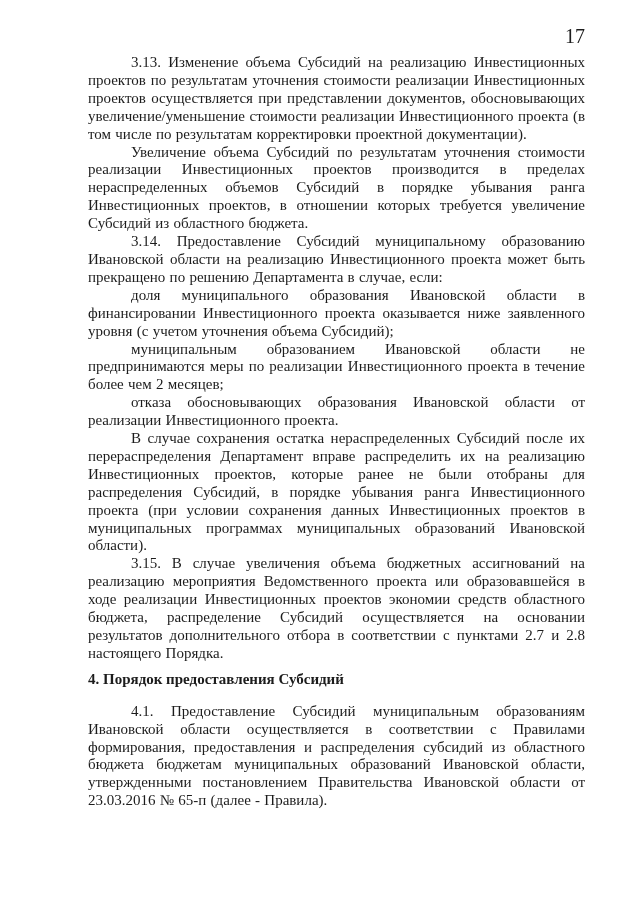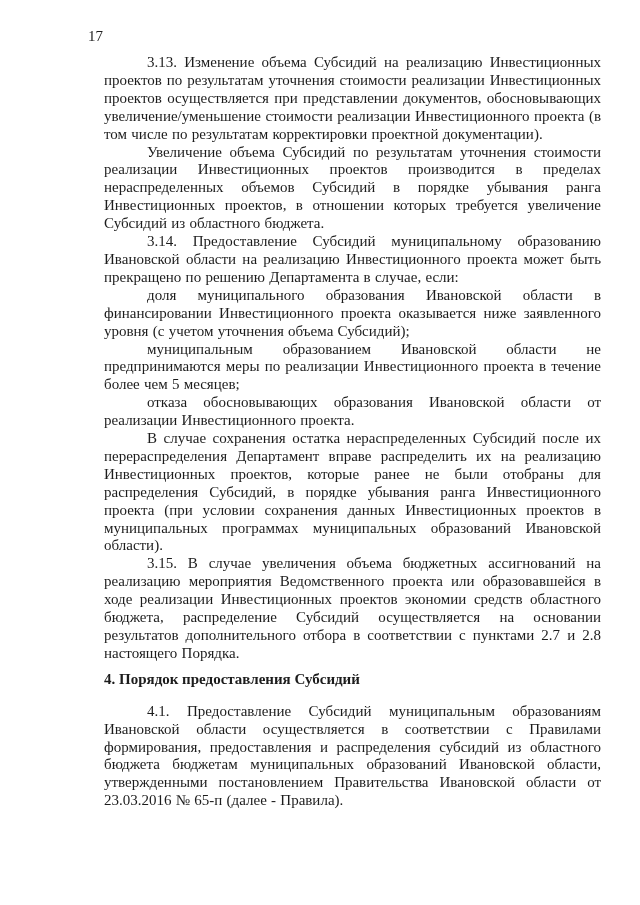--- a/index.html
+++ b/index.html
@@ -15,28 +15,28 @@
     overflow: hidden;
     font-family: "Liberation Serif", "DejaVu Serif", serif;
     color: #1c1c1c;
     -webkit-font-smoothing: antialiased;
   }
   .page-number {
     position: absolute;
     top: 27px;
     left: 88px;
     width: 497px;
-    text-align: left;
-    font-size: 15px;
+    text-align: right;
+    font-size: 20px;
     line-height: 18px;
   }
   .content {
     position: absolute;
     top: 54px;
-    left: 104px;
+    left: 88px;
     width: 497px;
   }
   .para {
     margin: 0;
     font-size: 15px;
     line-height: 17.9px;
     text-align: justify;
     text-indent: 43px;
     word-spacing: 0.5px;
   }
@@ -53,20 +53,20 @@
 <body>
 
 <div class="page">
   <div class="page-number">17</div>
 
   <div class="content">
     <p class="para">3.13. Изменение объема Субсидий на реализацию Инвестиционных проектов по результатам уточнения стоимости реализации Инвестиционных проектов осуществляется при представлении документов, обосновывающих увеличение/уменьшение стоимости реализации Инвестиционного проекта (в том числе по результатам корректировки проектной документации).</p>
     <p class="para">Увеличение объема Субсидий по результатам уточнения стоимости реализации Инвестиционных проектов производится в пределах нераспределенных объемов Субсидий в порядке убывания ранга Инвестиционных проектов, в отношении которых требуется увеличение Субсидий из областного бюджета.</p>
     <p class="para">3.14. Предоставление Субсидий муниципальному образованию Ивановской области на реализацию Инвестиционного проекта может быть прекращено по решению Департамента в случае, если:</p>
     <p class="para">доля муниципального образования Ивановской области в финансировании Инвестиционного проекта оказывается ниже заявленного уровня (с учетом уточнения объема Субсидий);</p>
-    <p class="para">муниципальным образованием Ивановской области не предпринимаются меры по реализации Инвестиционного проекта в течение более чем 5 месяцев;</p>
+    <p class="para">муниципальным образованием Ивановской области не предпринимаются меры по реализации Инвестиционного проекта в течение более чем 2 месяцев;</p>
     <p class="para">отказа обосновывающих образования Ивановской области от реализации Инвестиционного проекта.</p>
     <p class="para">В случае сохранения остатка нераспределенных Субсидий после их перераспределения Департамент вправе распределить их на реализацию Инвестиционных проектов, которые ранее не были отобраны для распределения Субсидий, в порядке убывания ранга Инвестиционного проекта (при условии сохранения данных Инвестиционных проектов в муниципальных программах муниципальных образований Ивановской области).</p>
     <p class="para">3.15. В случае увеличения объема бюджетных ассигнований на реализацию мероприятия Ведомственного проекта или образовавшейся в ходе реализации Инвестиционных проектов экономии средств областного бюджета, распределение Субсидий осуществляется на основании результатов дополнительного отбора в соответствии с пунктами 2.7 и 2.8 настоящего Порядка.</p>
     <p class="heading">4. Порядок предоставления Субсидий</p>
     <p class="para">4.1. Предоставление Субсидий муниципальным образованиям Ивановской области осуществляется в соответствии с Правилами формирования, предоставления и распределения субсидий из областного бюджета бюджетам муниципальных образований Ивановской области, утвержденными постановлением Правительства Ивановской области от 23.03.2016 № 65-п (далее - Правила).</p>
   </div>
 </div>
 
 </body></html>

